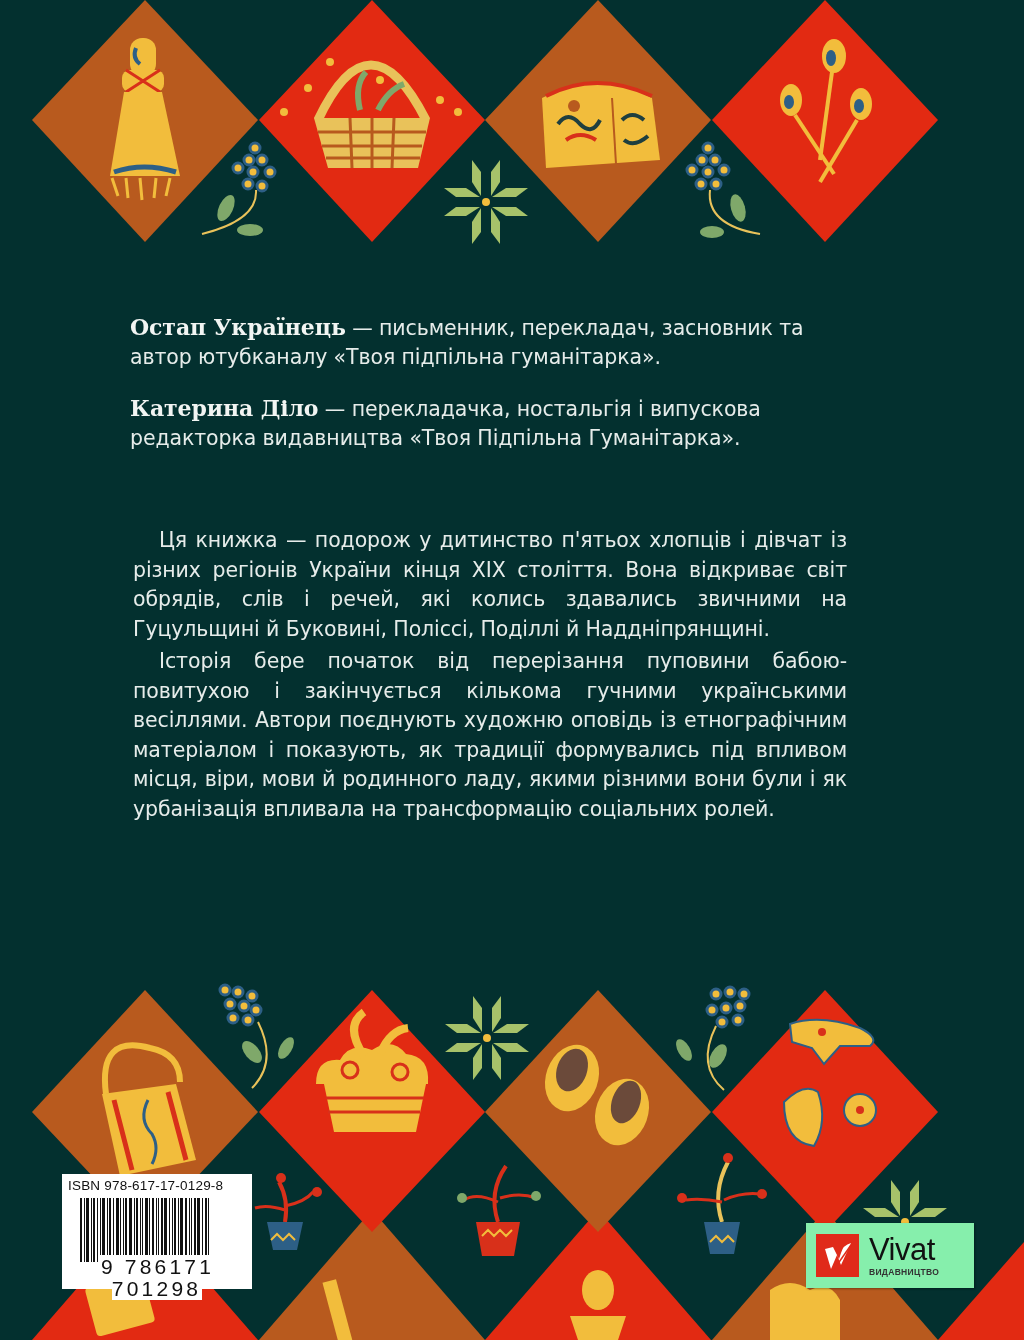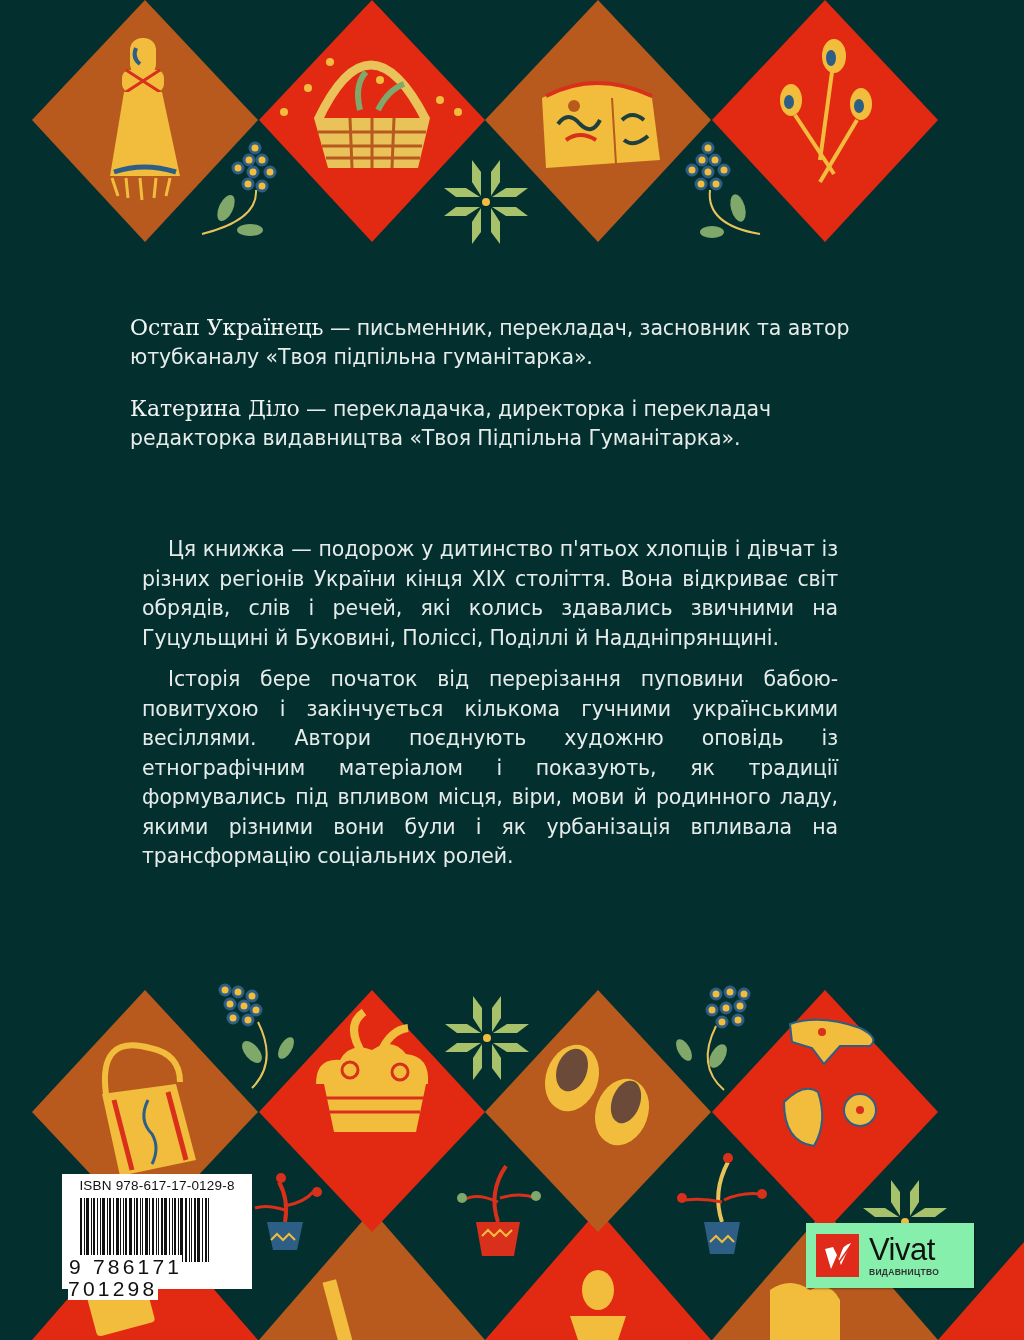--- a/index.html
+++ b/index.html
@@ -13,42 +13,43 @@
     .text-block {
       position: absolute; left: 130px; width: 720px;
       color: #e6ecea;
     }
     .authors { top: 313px; }
     .author {
       font-size: 20.5px; line-height: 29px; margin: 0 0 22px 0;
       letter-spacing: -0.1px;
     }
     .author .name {
-      font-family: "DejaVu Serif", serif; font-weight: normal; font-size: 22px;
+      font-family: "DejaVu Serif", serif; font-weight: bold; font-size: 22px;
       color: #f2f5f3;
     }
     .desc { top: 523px; }
     .desc p {
-      margin: 12px; font-size: 20.5px; line-height: 29.5px; text-indent: 26px;
+      margin: 3px; font-size: 20.5px; line-height: 29.5px; text-indent: 26px;
       text-align: justify; letter-spacing: -0.1px;
     }
     .isbn-box {
       position: absolute; left: 62px; top: 1174px; width: 190px; height: 115px;
       background: #ffffff; box-sizing: border-box; padding: 4px 6px 0 6px;
     }
     .isbn-text {
       font-family: "Liberation Sans", sans-serif; font-size: 13.5px; color: #111;
-      text-align: center; letter-spacing: 0.2px; height: 16px; line-height: 16px;
+      letter-spacing: 0.2px; height: 16px; line-height: 16px;
     }
     .barcode { display: flex; height: 64px; margin: 4px 2px 0 12px; align-items: stretch; }
     .barcode span { display: block; background: #111; margin-right: 1.6px; }
     .barcode-digits {
       font-family: "Liberation Sans", sans-serif; font-size: 21px; color: #111;
       letter-spacing: 3.2px; line-height: 22px; margin-top: -6px; padding-left: 0;
       position: relative;
+      text-align: center;
     }
     .barcode-digits span { background: #fff; padding: 0 1px; }
     .publisher-box {
       position: absolute; left: 806px; top: 1223px; width: 168px; height: 65px;
       background: #86efac; box-shadow: 1px 1px 2px rgba(0,0,0,0.35);
       display: flex; align-items: center; padding-left: 10px; box-sizing: border-box;
     }
     .pub-logo {
       width: 43px; height: 43px; background: #e02a1a; position: relative;
       display: flex; align-items: center; justify-content: center;
@@ -162,21 +163,21 @@
         <path d="M6 -5 L20 -14 L42 -14 L30 -5 Z"></path>
           <path d="M6 5 L20 14 L42 14 L30 5 Z"></path>
       </g>
       <circle r="4" fill="#f2bd3c"></circle>
     </g>
   </svg>
 </div>
 
 <div class="text-block authors">
   <p class="author"><span class="name">Остап Українець</span><span> — письменник, перекладач, засновник та автор ютубканалу «Твоя підпільна гуманітарка».</span></p>
-  <p class="author"><span class="name">Катерина Діло</span><span> — перекладачка, директорка і перекладач редакторка видавництва «Твоя Підпільна Гуманітарка».</span></p>
+  <p class="author"><span class="name">Катерина Діло</span><span> — перекладачка, ностальгія і випускова редакторка видавництва «Твоя Підпільна Гуманітарка».</span></p>
 </div>
 
 <div class="text-block desc">
   <p>Ця книжка — подорож у дитинство п'ятьох хлопців і дівчат із різних регіонів України кінця XIX століття. Вона відкриває світ обрядів, слів і речей, які колись здавались звичними на Гуцульщині й Буковині, Поліссі, Поділлі й Наддніпрянщині.</p>
   <p>Історія бере початок від перерізання пуповини бабою-повитухою і закінчується кількома гучними українськими весіллями. Автори поєднують художню оповідь із етнографічним матеріалом і показують, як традиції формувались під впливом місця, віри, мови й родинного ладу, якими різними вони були і як урбанізація впливала на трансформацію соціальних ролей.</p>
 </div>
 
 <div class="deco" style="top:960px; height:380px;">
   <svg width="1024" height="380" viewBox="0 0 1024 380">
 

